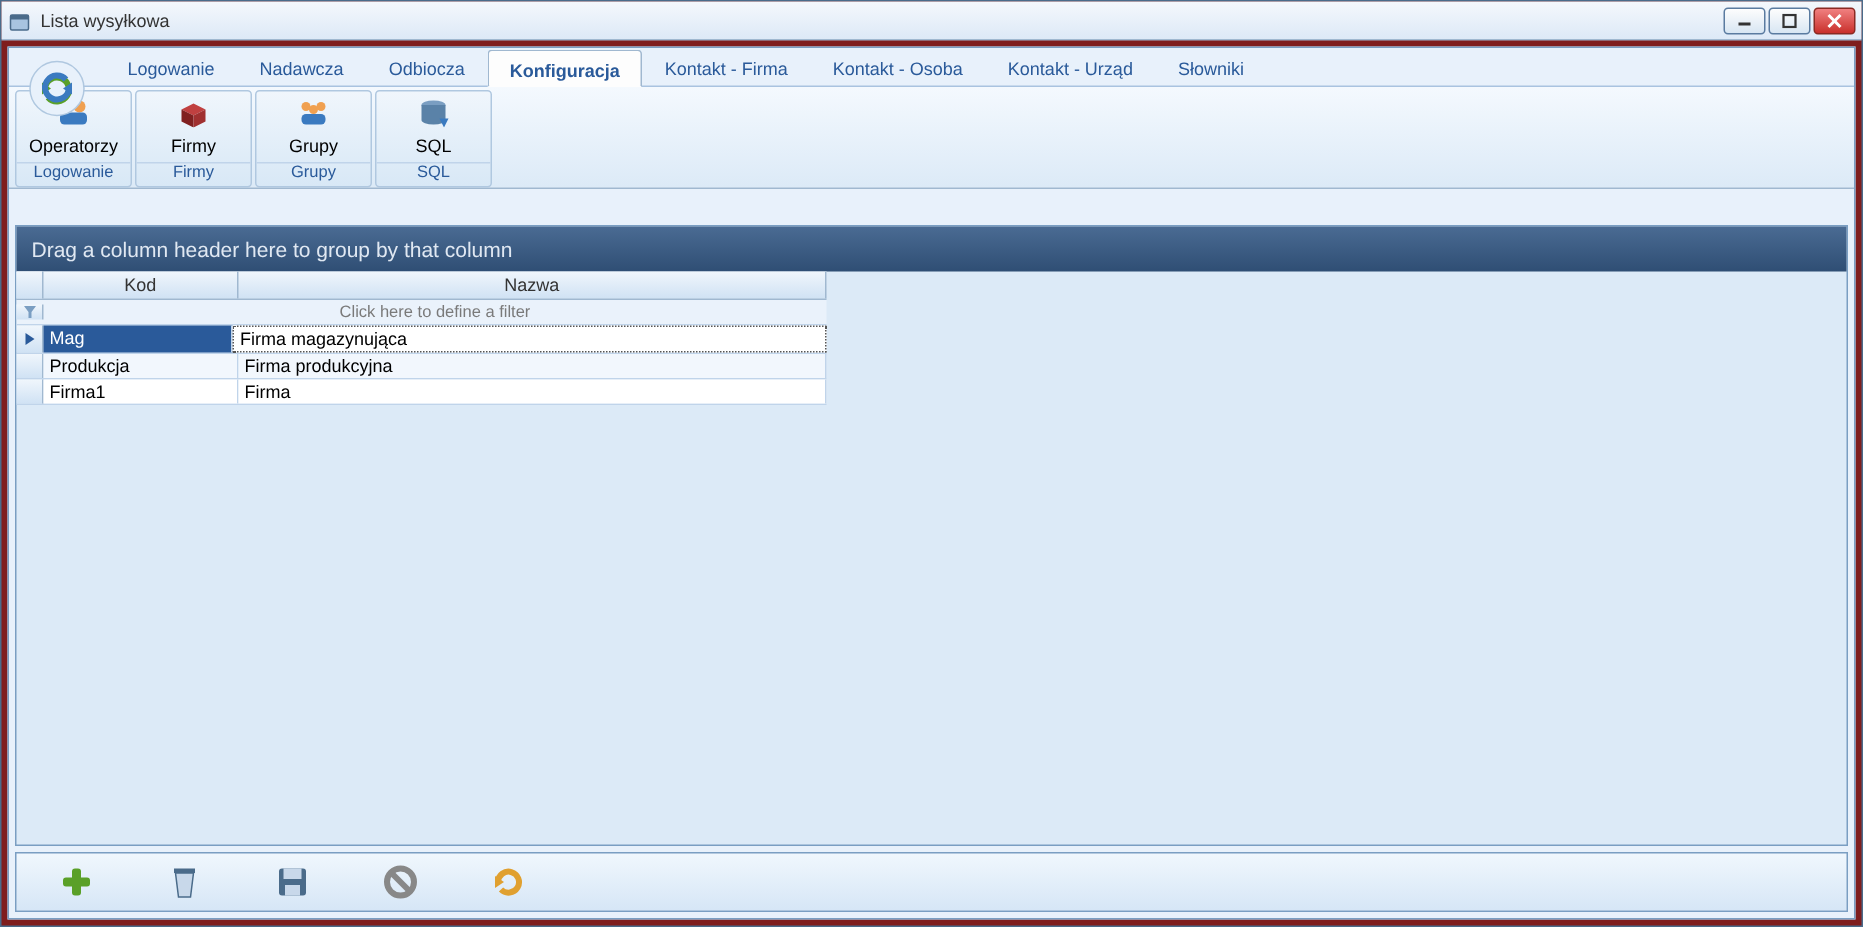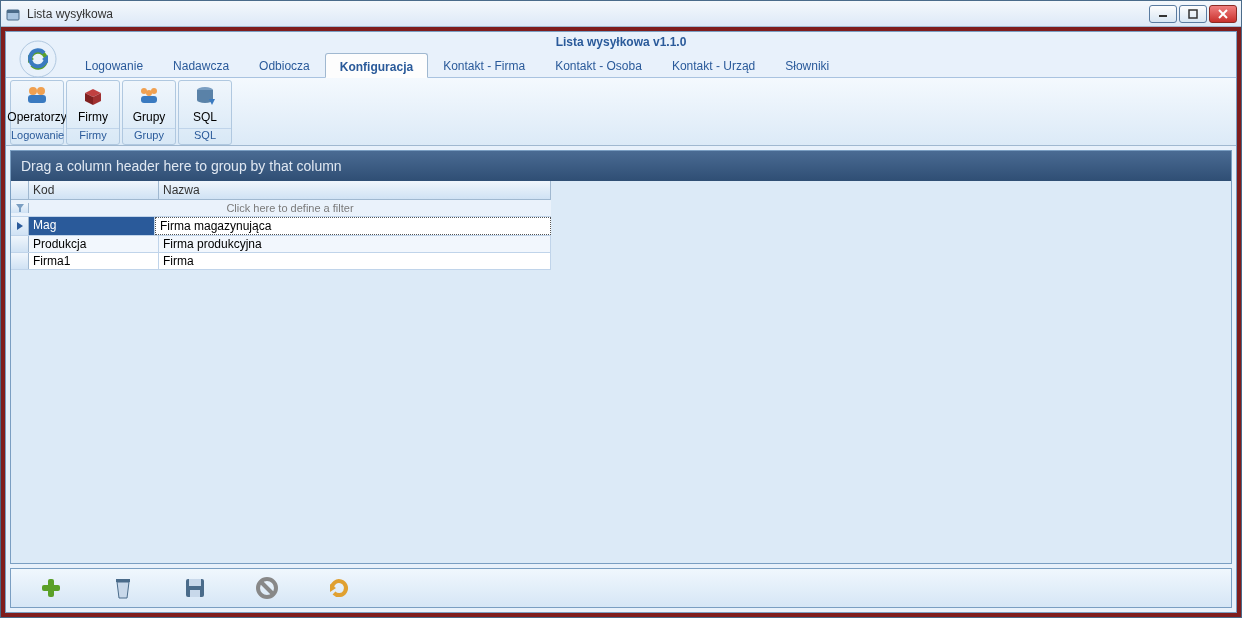--- a/index.html
+++ b/index.html
@@ -15,29 +15,29 @@
 
   .outer { padding: 4px; }
   .app-frame { border: 1px solid #7a9ec2; background: #e8f1fb; height: 582px; position: relative; }
   .app-header { height: 20px; text-align: center; color: #2a5a9a; font-weight: 600; padding-top: 3px; }
   .menubar { height: 26px; display: flex; align-items: stretch; border-bottom: 1px solid #a9c3e0; padding-left: 64px; }
   .refresh-circle { position: absolute; left: 8px; top: 3px; width: 48px; height: 48px; border-radius: 50%; display:flex;align-items:center;justify-content:center;}
   .menu-item { padding: 6px 14px 0; color: #2a5a9a; cursor: default; border:1px solid transparent; border-bottom:none;}
   .menu-item.active { background: #fdfdfd; border:1px solid #a0b8d0; border-bottom:1px solid #fdfdfd; border-radius:3px 3px 0 0; position:relative; top:1px;font-weight:bold;}
   
   .ribbon { height: 68px; background: linear-gradient(#f4f9fe,#dceaf7); border-bottom: 1px solid #a0b8d0; display: flex; padding: 2px 4px 0; gap: 2px;}
-  .ribbon-group { border: 1px solid #b0c8e0; border-radius: 3px; background: linear-gradient(#f0f6fc,#d8e8f6); width: 54px; display:flex; flex-direction:column; }
+  .ribbon-group { border: 1px solid #b0c8e0; border-radius: 3px; background: linear-gradient(#f0f6fc,#d8e8f6); width: 78px; display:flex; flex-direction:column; }
   .ribbon-btn { flex:1; display:flex; flex-direction:column; align-items:center; justify-content:center; gap:2px; border:1px solid transparent; margin:2px; border-radius:2px;}
   .ribbon-cap { height:16px; text-align:center; color:#2a5a9a; font-size:11px; border-top:1px solid #c0d4ea;}
 
   .grid-area { position:absolute; left:4px; right:4px; top:118px; bottom:48px; border:1px solid #7a9ec2; background:#dceaf7; display:flex; flex-direction:column;}
   .group-panel { height:30px; background: linear-gradient(#4a6b93,#2f4e74); color:#e0e8f2; display:flex; align-items:center; padding:0 10px; font-size:14px;}
   .grid { width: 540px; }
   .grid-head { display:flex; background: linear-gradient(#f0f6fc,#d0e2f4); border-bottom:1px solid #a0b8d0;}
-  .grid-head .h { border-right:1px solid #a0b8d0; padding:2px 4px; color:#333;}
+  .grid-head .h { border-right:1px solid #a0b8d0; padding:2px 4px; color:#333;text-align:center;}
   .indcol { width:18px; border-right:1px solid #a0b8d0; background:linear-gradient(#f0f6fc,#d0e2f4);}
   .filter-row{ display:flex; background:#eaf2fb; border-bottom:1px solid #c0d4ea;align-items:center;}
   .filter-row .f { flex:1; text-align:center; color:#7a7a7a; padding:2px 0; font-size:11px;}
   .row{ display:flex; border-bottom:1px solid #c0d4ea;}
   .row .c{ padding:1px 4px; border-right:1px solid #c0d4ea; background:#fff;}
   .row.sel .c:nth-child(2){ background:#2a5a9a; color:#fff;}
   .row .ind{ width:18px; background:linear-gradient(#f0f6fc,#d0e2f4); border-right:1px solid #a0b8d0; display:flex;align-items:center;justify-content:center;}
   .row.alt .c{ background:#f2f7fd;}
   
   .bottom-toolbar{ position:absolute; left:4px; right:4px; bottom:4px; height:40px; border:1px solid #7a9ec2; background:linear-gradient(#f0f7fd,#d6e6f6); display:flex; align-items:center; gap:48px; padding-left:28px;}
@@ -79,21 +79,20 @@
     <div class="app-frame">
       <div class="refresh-circle">
         <svg width="40" height="40" viewBox="0 0 40 40">
           <circle cx="20" cy="20" r="18" fill="#e8f1fb" stroke="#b0c8e0"></circle>
           <path d="M 12 20 A 8 8 0 1 1 14 26" fill="none" stroke="#5aa028" stroke-width="4"></path>
           <polygon points="10,16 16,20 10,24" fill="#5aa028"></polygon>
           <path d="M 28 20 A 8 8 0 1 1 26 14" fill="none" stroke="#3a7ac0" stroke-width="4"></path>
           <polygon points="30,24 24,20 30,16" fill="#3a7ac0"></polygon>
         </svg>
       </div>
-      <div class="app-header">Lista wysyłkowa v1.1.0</div>
       <div class="menubar">
         <div class="menu-item">Logowanie</div>
         <div class="menu-item">Nadawcza</div>
         <div class="menu-item">Odbiocza</div>
         <div class="menu-item active">Konfiguracja</div>
         <div class="menu-item">Kontakt - Firma</div>
         <div class="menu-item">Kontakt - Osoba</div>
         <div class="menu-item">Kontakt - Urząd</div>
         <div class="menu-item">Słowniki</div>
       </div>

